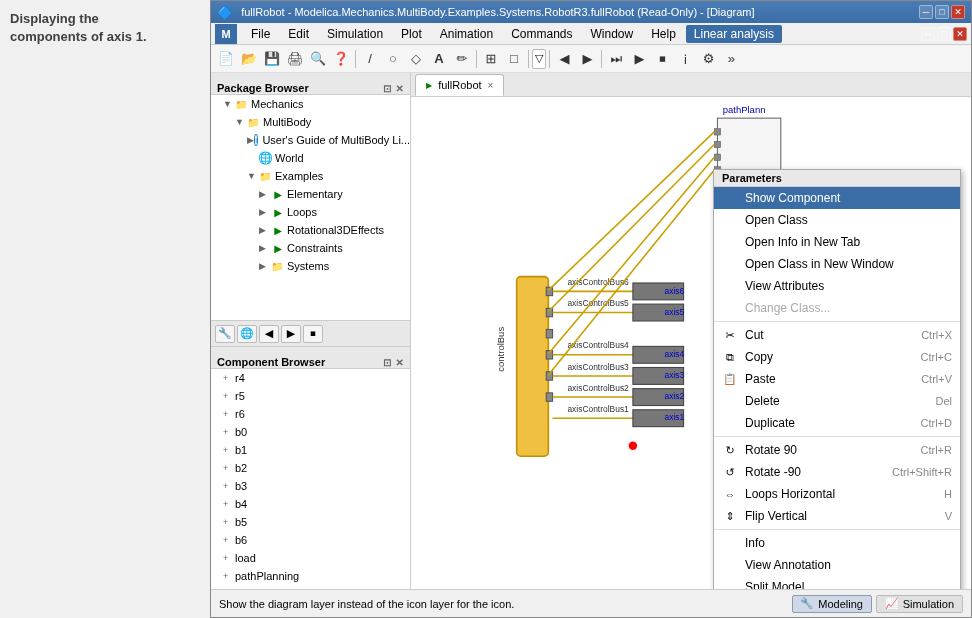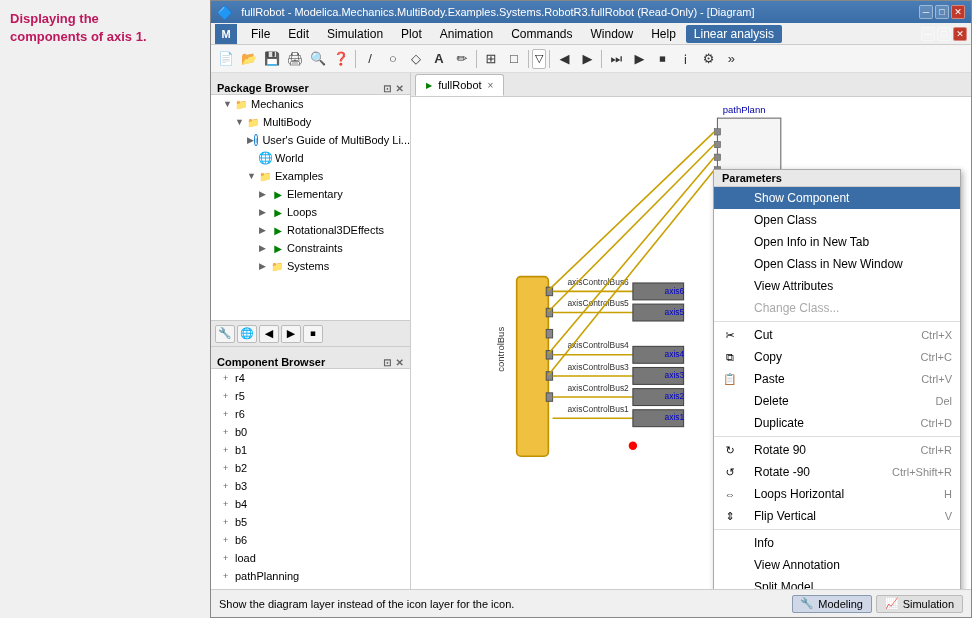--- a/index.html
+++ b/index.html
@@ -12,21 +12,21 @@
       flex-direction: column;
       padding: 10px 0 10px 10px;
       background: #f0f0f0;
     }
 
     .left-title {
       font-size: 13px;
       font-weight: bold;
       line-height: 1.4;
       margin-bottom: 8px;
-      color: #be185d;
+      color: #404040;
     }
 
     .main-window {
       flex: 1;
       display: flex;
       flex-direction: column;
       border: 1px solid #888;
       background: #fff;
       position: relative;
     }
@@ -296,21 +296,21 @@
       display: flex;
       align-items: center;
       padding: 3px 8px;
       cursor: pointer;
       justify-content: space-between;
     }
     .ctx-item.highlighted { background: #3a6da5; color: #fff; }
     .ctx-item .shortcut { color: #888; font-size: 11px; }
     .ctx-item.disabled { color: #aaa; cursor: default; }
     .ctx-divider { height: 1px; background: #ddd; margin: 2px 0; }
-    .ctx-item-left { display: flex; align-items: center; gap: 16px; }
+    .ctx-item-left { display: flex; align-items: center; gap: 7px; }
     .ctx-icon { width: 16px; height: 16px; display: flex; align-items: center; justify-content: center; font-size: 11px; }
 
     
     .status-bar {
       background: #f0f0f0;
       border-top: 1px solid #ccc;
       height: 28px;
       display: flex;
       align-items: center;
       padding: 0 8px;

